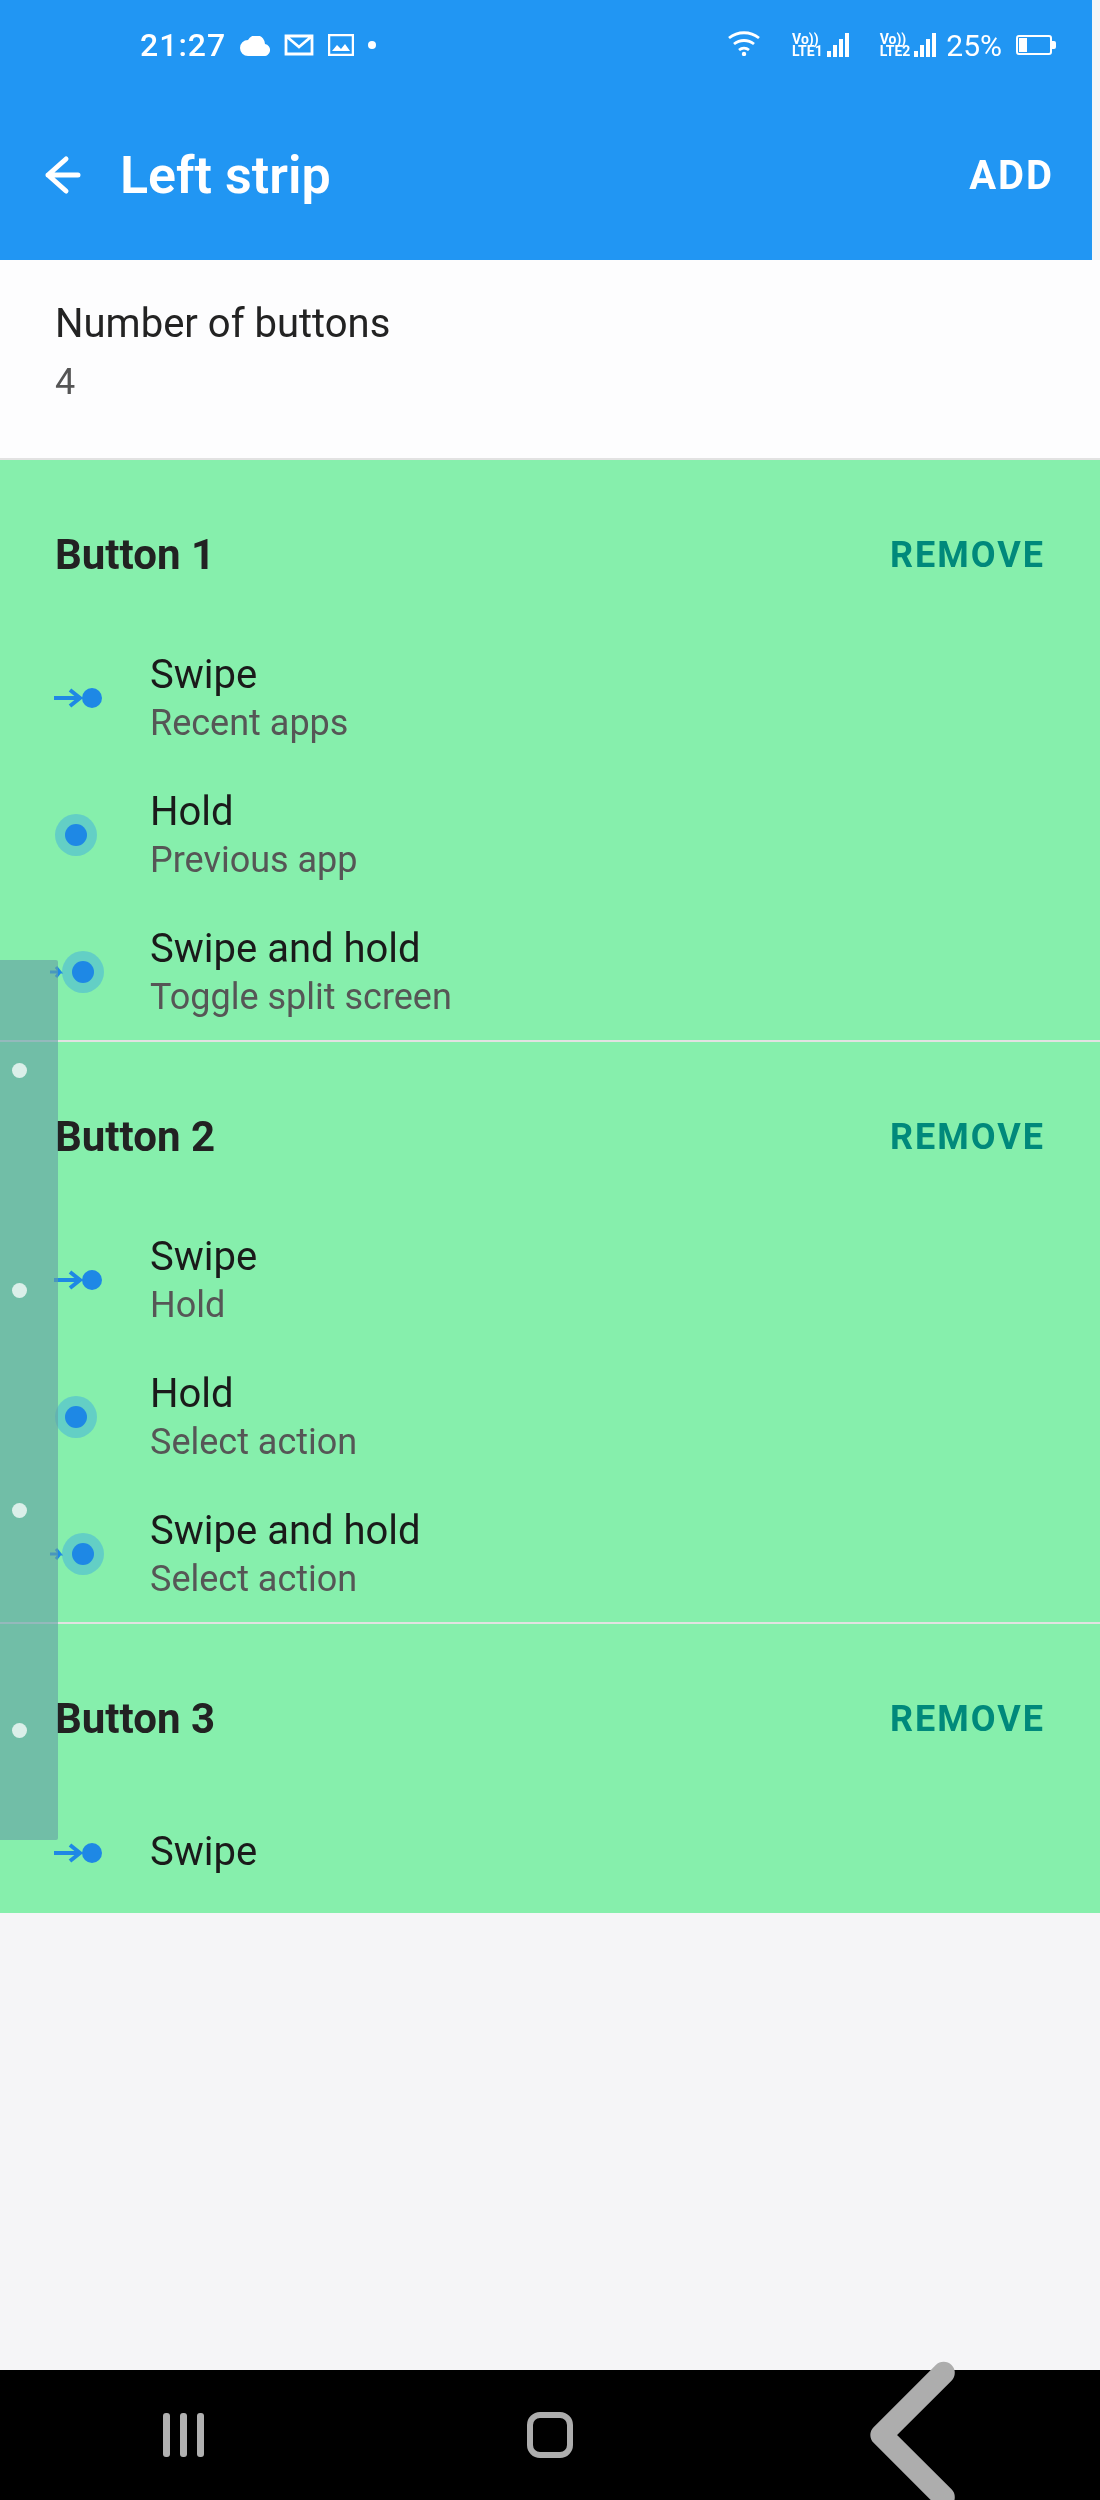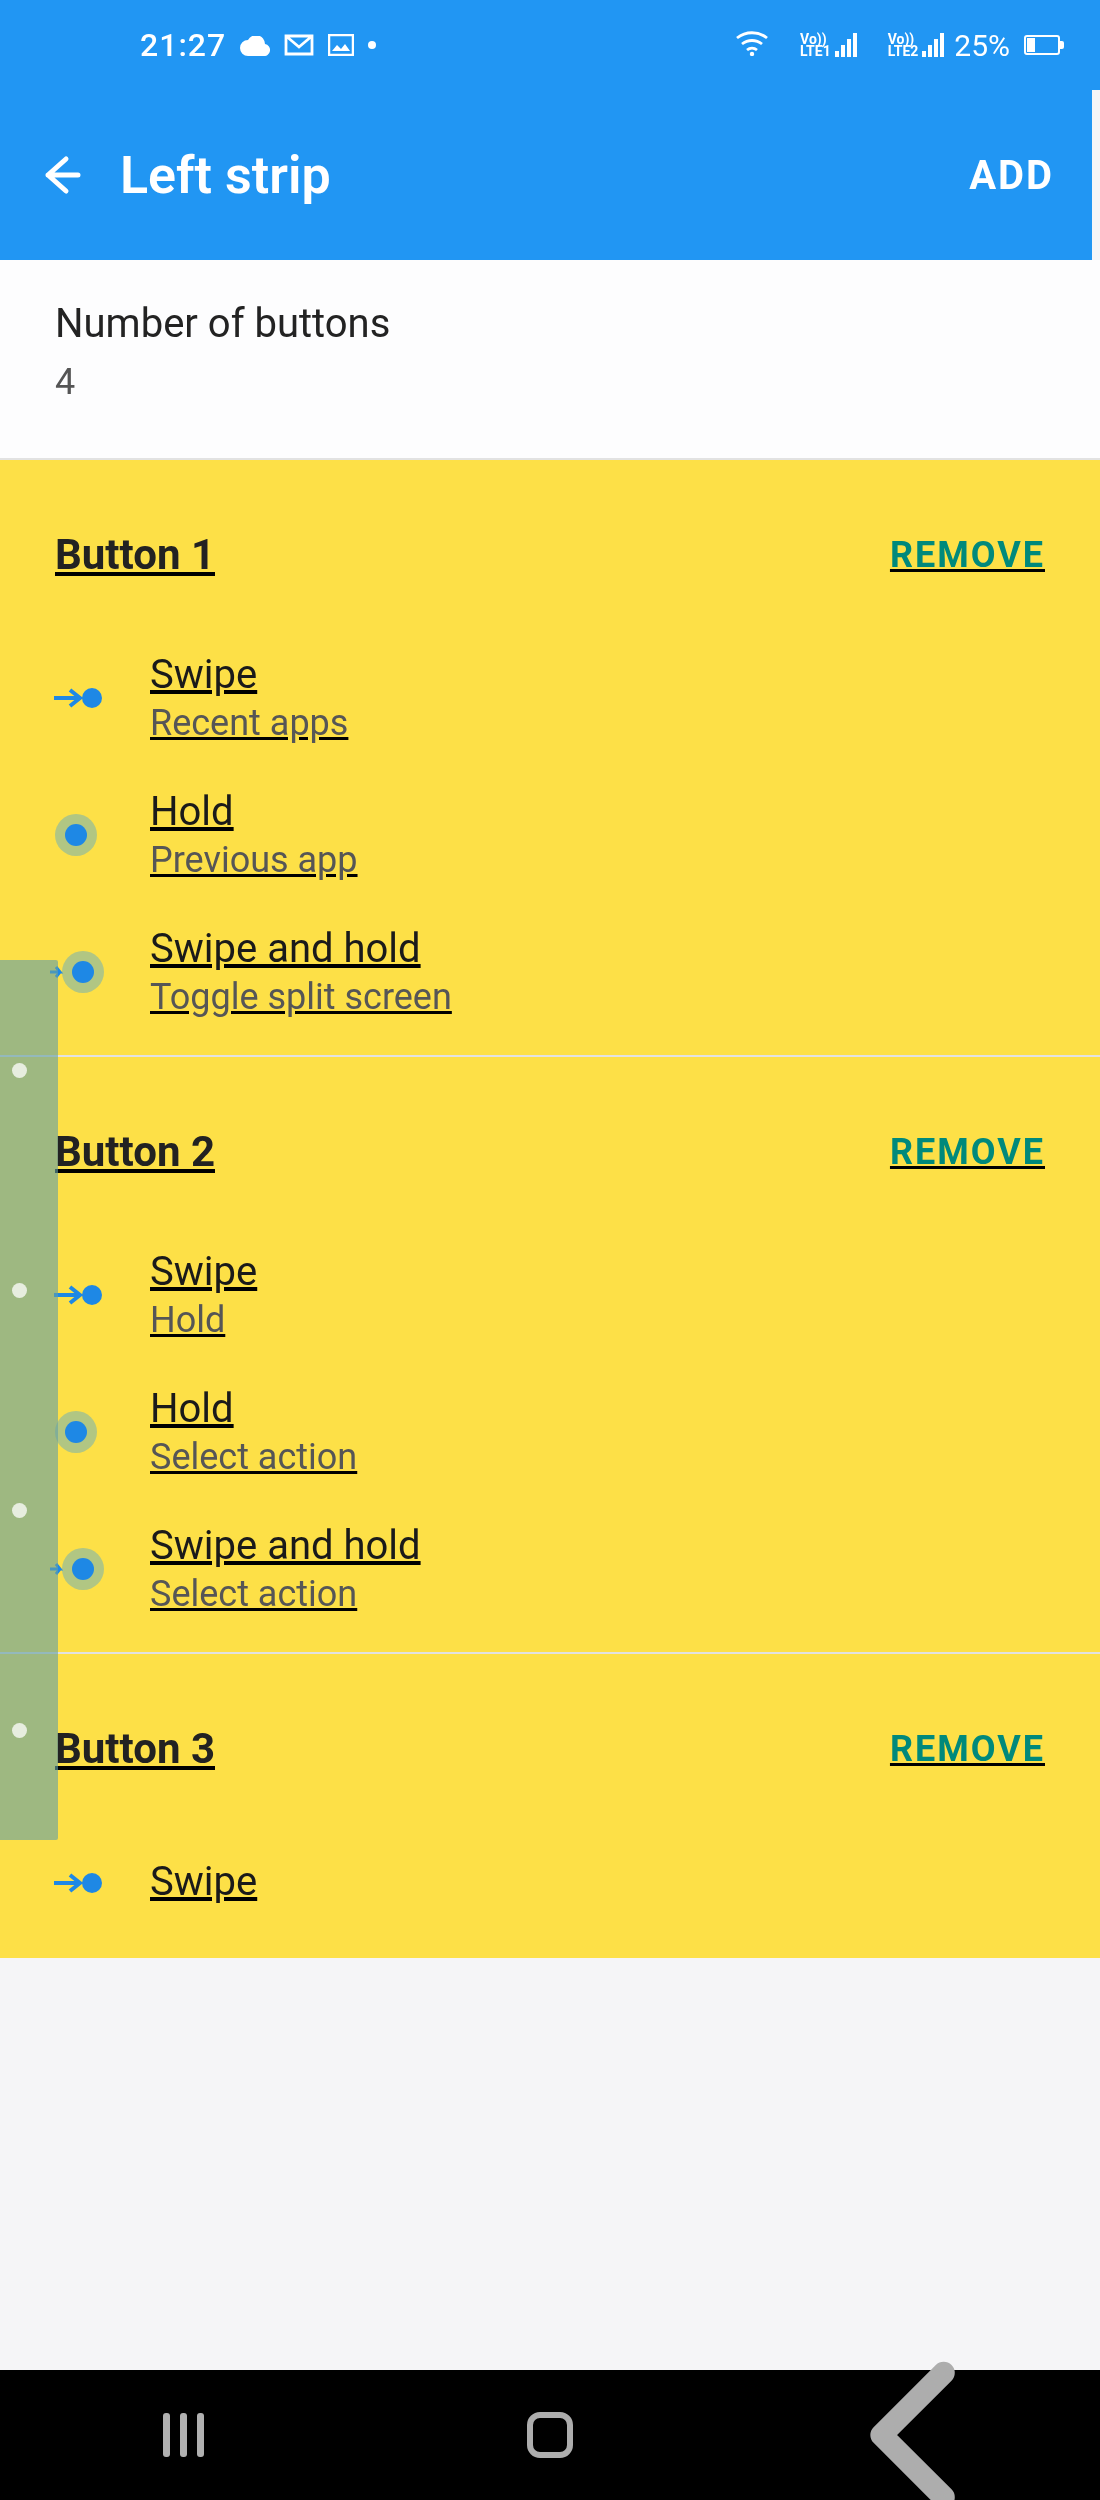--- a/index.html
+++ b/index.html
@@ -7,21 +7,21 @@
     width:1100px; height:2500px;
     font-family:-apple-system, Roboto, "Segoe UI", Arial, sans-serif;
     background:#000; overflow:hidden;
   }
   .device {
     position:relative; width:1100px; height:2500px;
     background:#f5f5f7;
   }
 
   .status-bar {
-    position:absolute; top:0; left:0; right:0; height:90px;
+    position:absolute; top:0; left:0; right:8px; height:90px;
     background:#2196f3;
     display:flex; align-items:center;
     justify-content:space-between;
     color:#ffffff;
     font-size:30px;
     padding:0 40px 0 140px;
   }
   .status-left { display:flex; align-items:center; gap:14px; font-weight:500; }
   .status-left .time { font-size:32px; letter-spacing:1px; }
   .status-right { display:flex; align-items:center; gap:10px; font-size:30px; font-weight:400; }
@@ -69,24 +69,22 @@
 
   .pref-number {
     padding:40px 55px 55px 55px;
     border-bottom:2px solid #e2e2e2;
     background:#fdfdfe;
   }
   .pref-number .title { font-size:40px; color:#232323; margin-bottom:14px; }
   .pref-number .value { font-size:36px; color:#555; }
 
   .button-section {
-    background:#fde047;
+    background:#86efac;
     border-bottom:2px solid #e2e2e2;
-    padding-bottom:15px;
-    text-decoration:underline;
   }
   .section-header {
     display:flex; justify-content:space-between; align-items:center;
     padding:70px 55px 50px 55px;
   }
   .section-header .name {
     font-size:42px; font-weight:700; color:#222;
   }
   .section-header .remove {
     font-size:36px; font-weight:700; color:#00897b; letter-spacing:2px;

